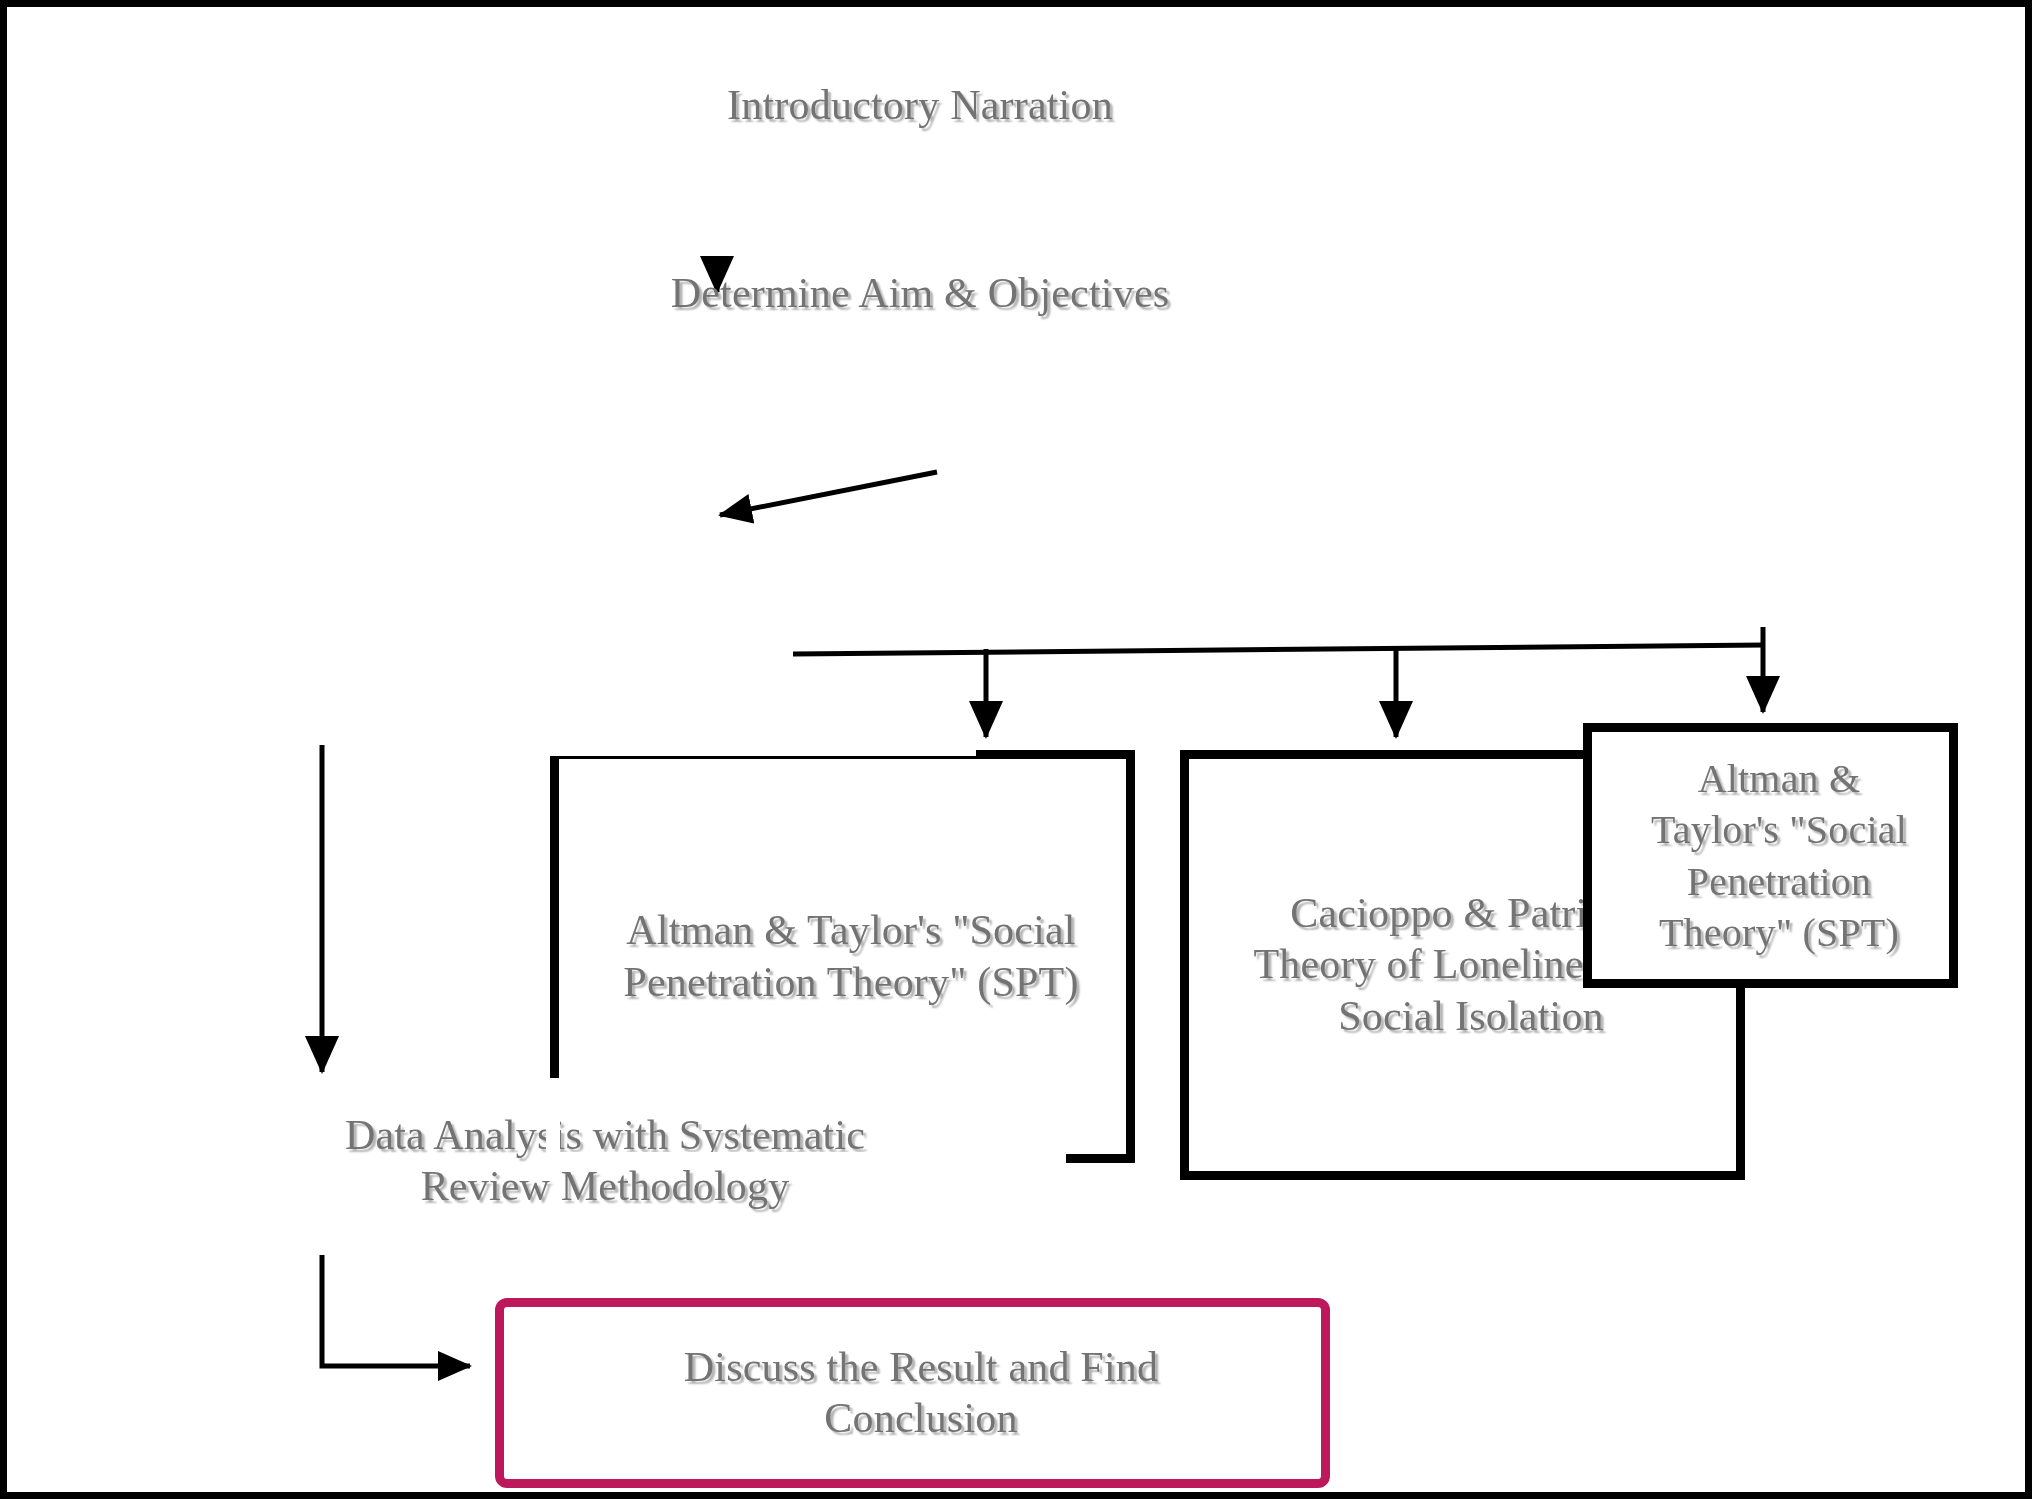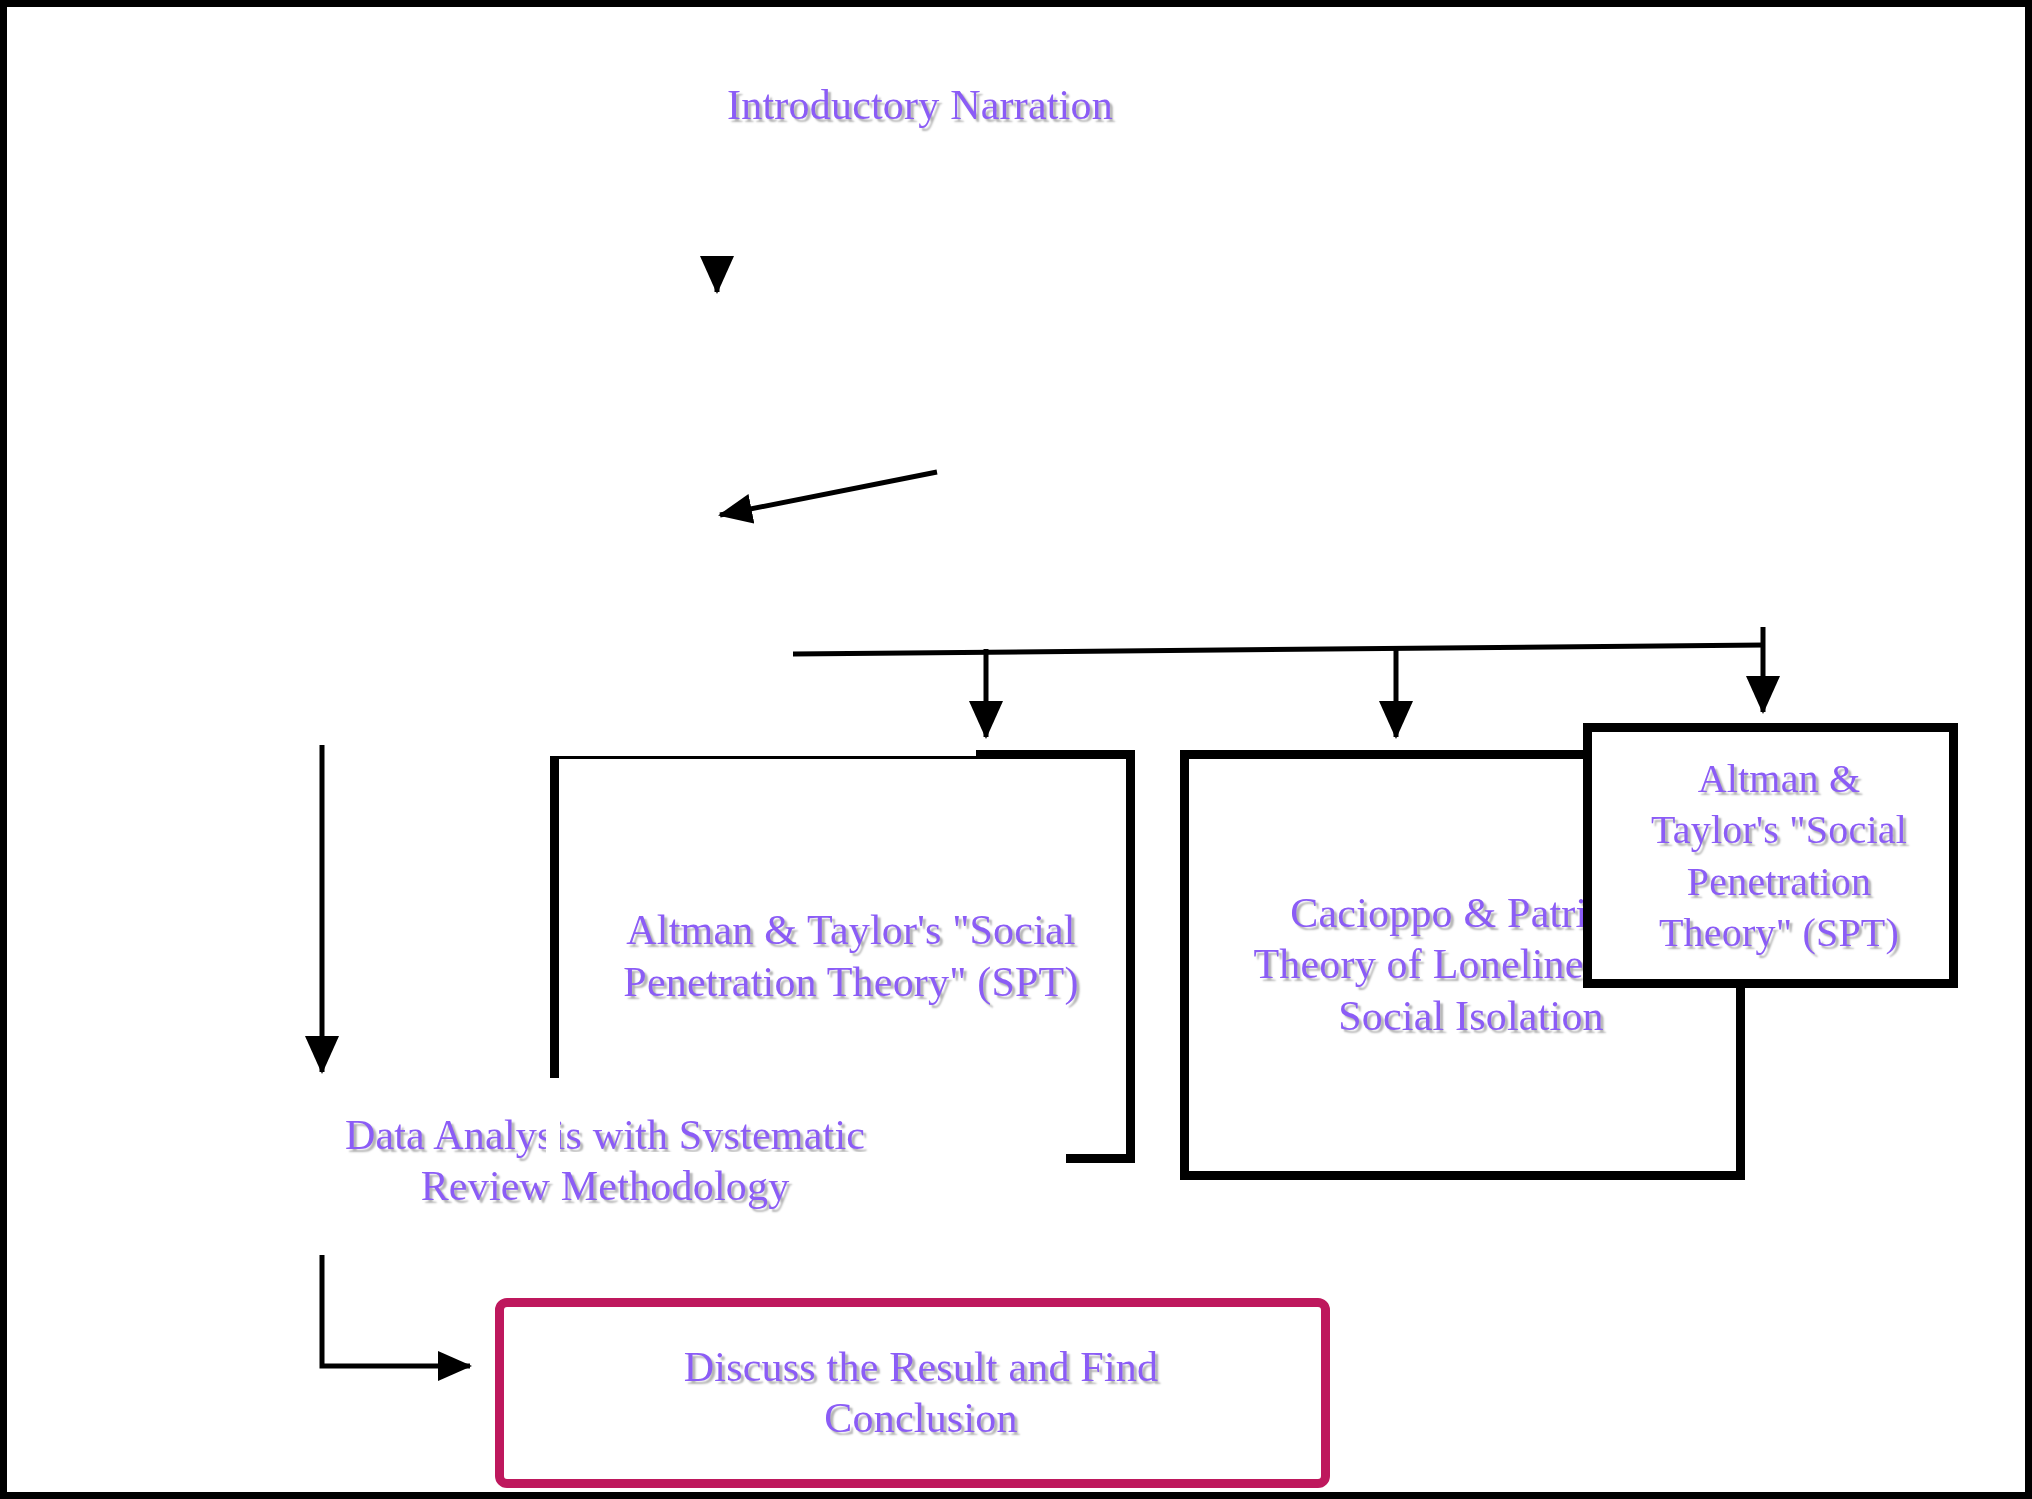--- a/index.html
+++ b/index.html
@@ -30,21 +30,21 @@
   #canvas {
     position: absolute;
     left: 0;
     top: 0;
     width: 2032px;
     height: 1499px;
   }
   .node-label {
     position: absolute;
     text-align: center;
-    color: #8b5cf6;
+    color: #737373;
     font-family: "Liberation Serif", "DejaVu Serif", serif;
     font-size: 42px;
     line-height: 1.22;
     letter-spacing: 0.2px;
     text-shadow: 3px 3px 2px rgba(0,0,0,0.30);
     white-space: pre-line;
   }
   .plain-label { }
   .box-label { }
   .boxed {
@@ -167,20 +167,21 @@
       <line x1="322" y1="745" x2="322" y2="1072" stroke="#000000" stroke-width="5" marker-end="url(#arrowhead-big-down)"></line>
     </g>
 
     <g>
       <path d="M 322 1255 L 322 1366 L 470 1366" stroke="#000000" stroke-width="5" fill="none" marker-end="url(#arrowhead-any)"></path>
     </g>
   </svg>
 
   <div class="node-label plain-label" id="label-intro">Introductory Narration</div>
 
+  <div class="node-label plain-label" id="label-aim">Determine Aim &amp; Objectives</div>
 
 
   <div class="node-label plain-label" id="label-data">Data Analysis with Systematic
 Review Methodology</div>
 
   <div class="boxed" id="box-spt-left">
     <div class="node-label box-label">Altman &amp; Taylor's "Social
 Penetration Theory" (SPT)</div>
   </div>
 

